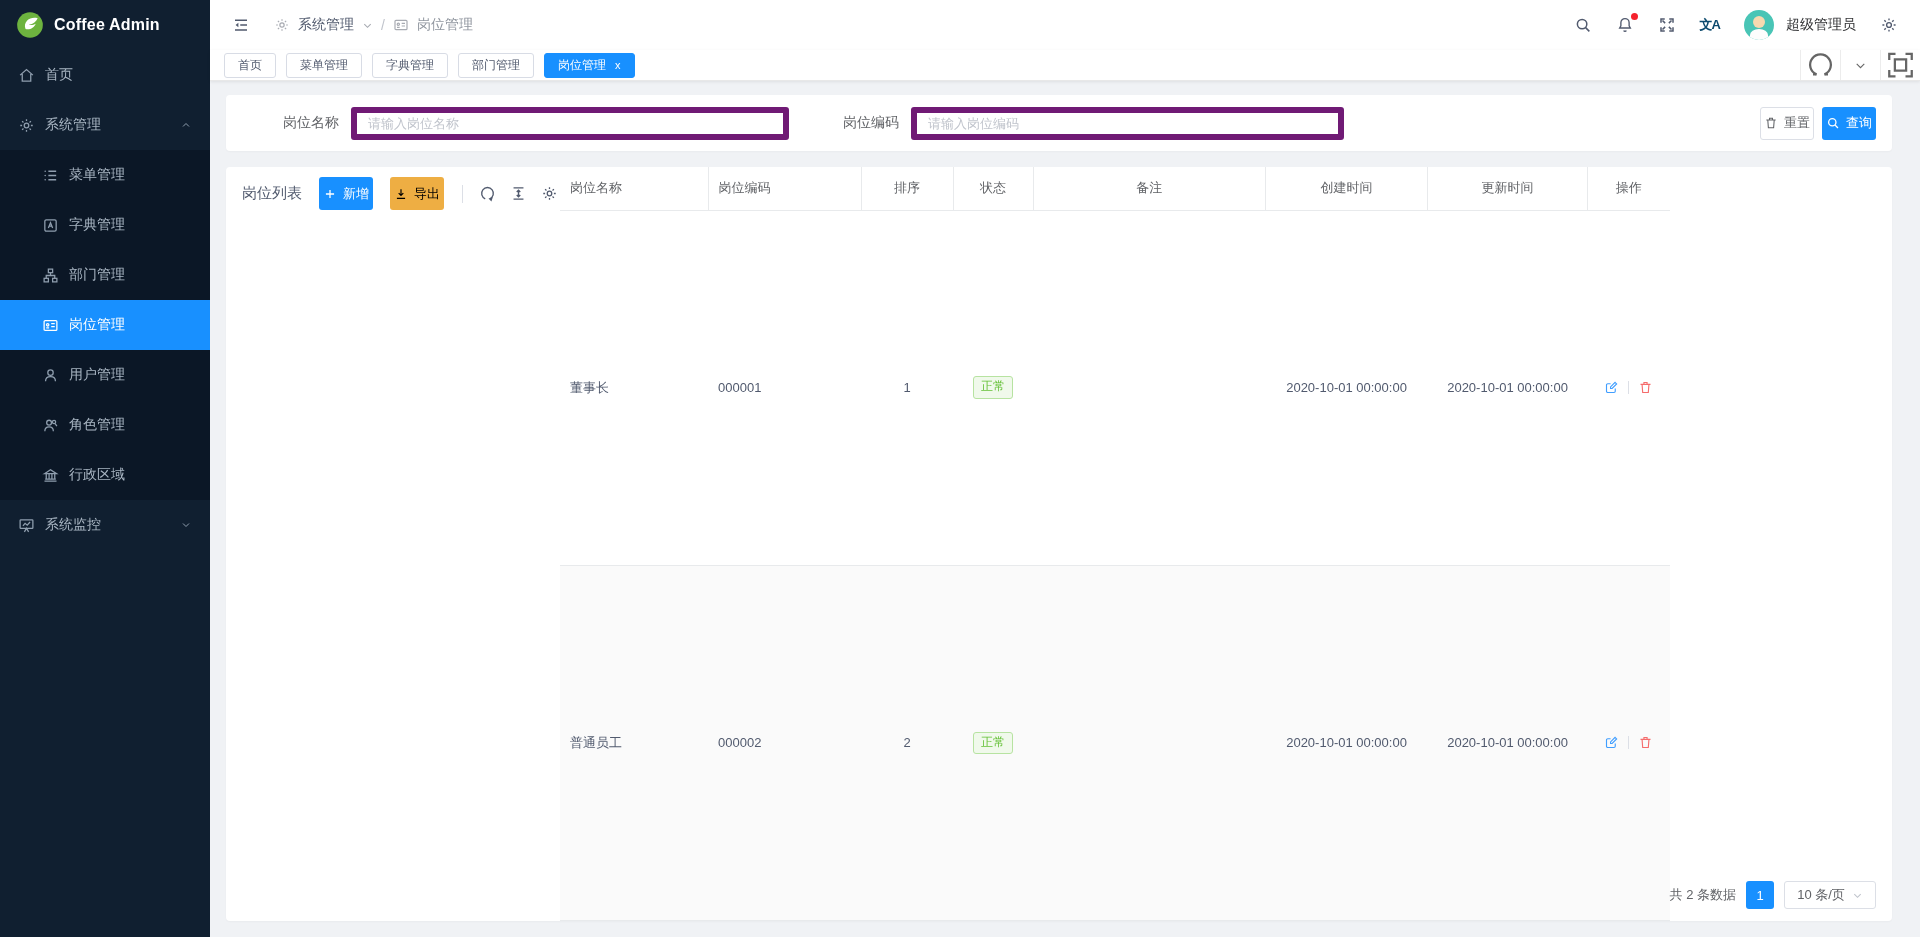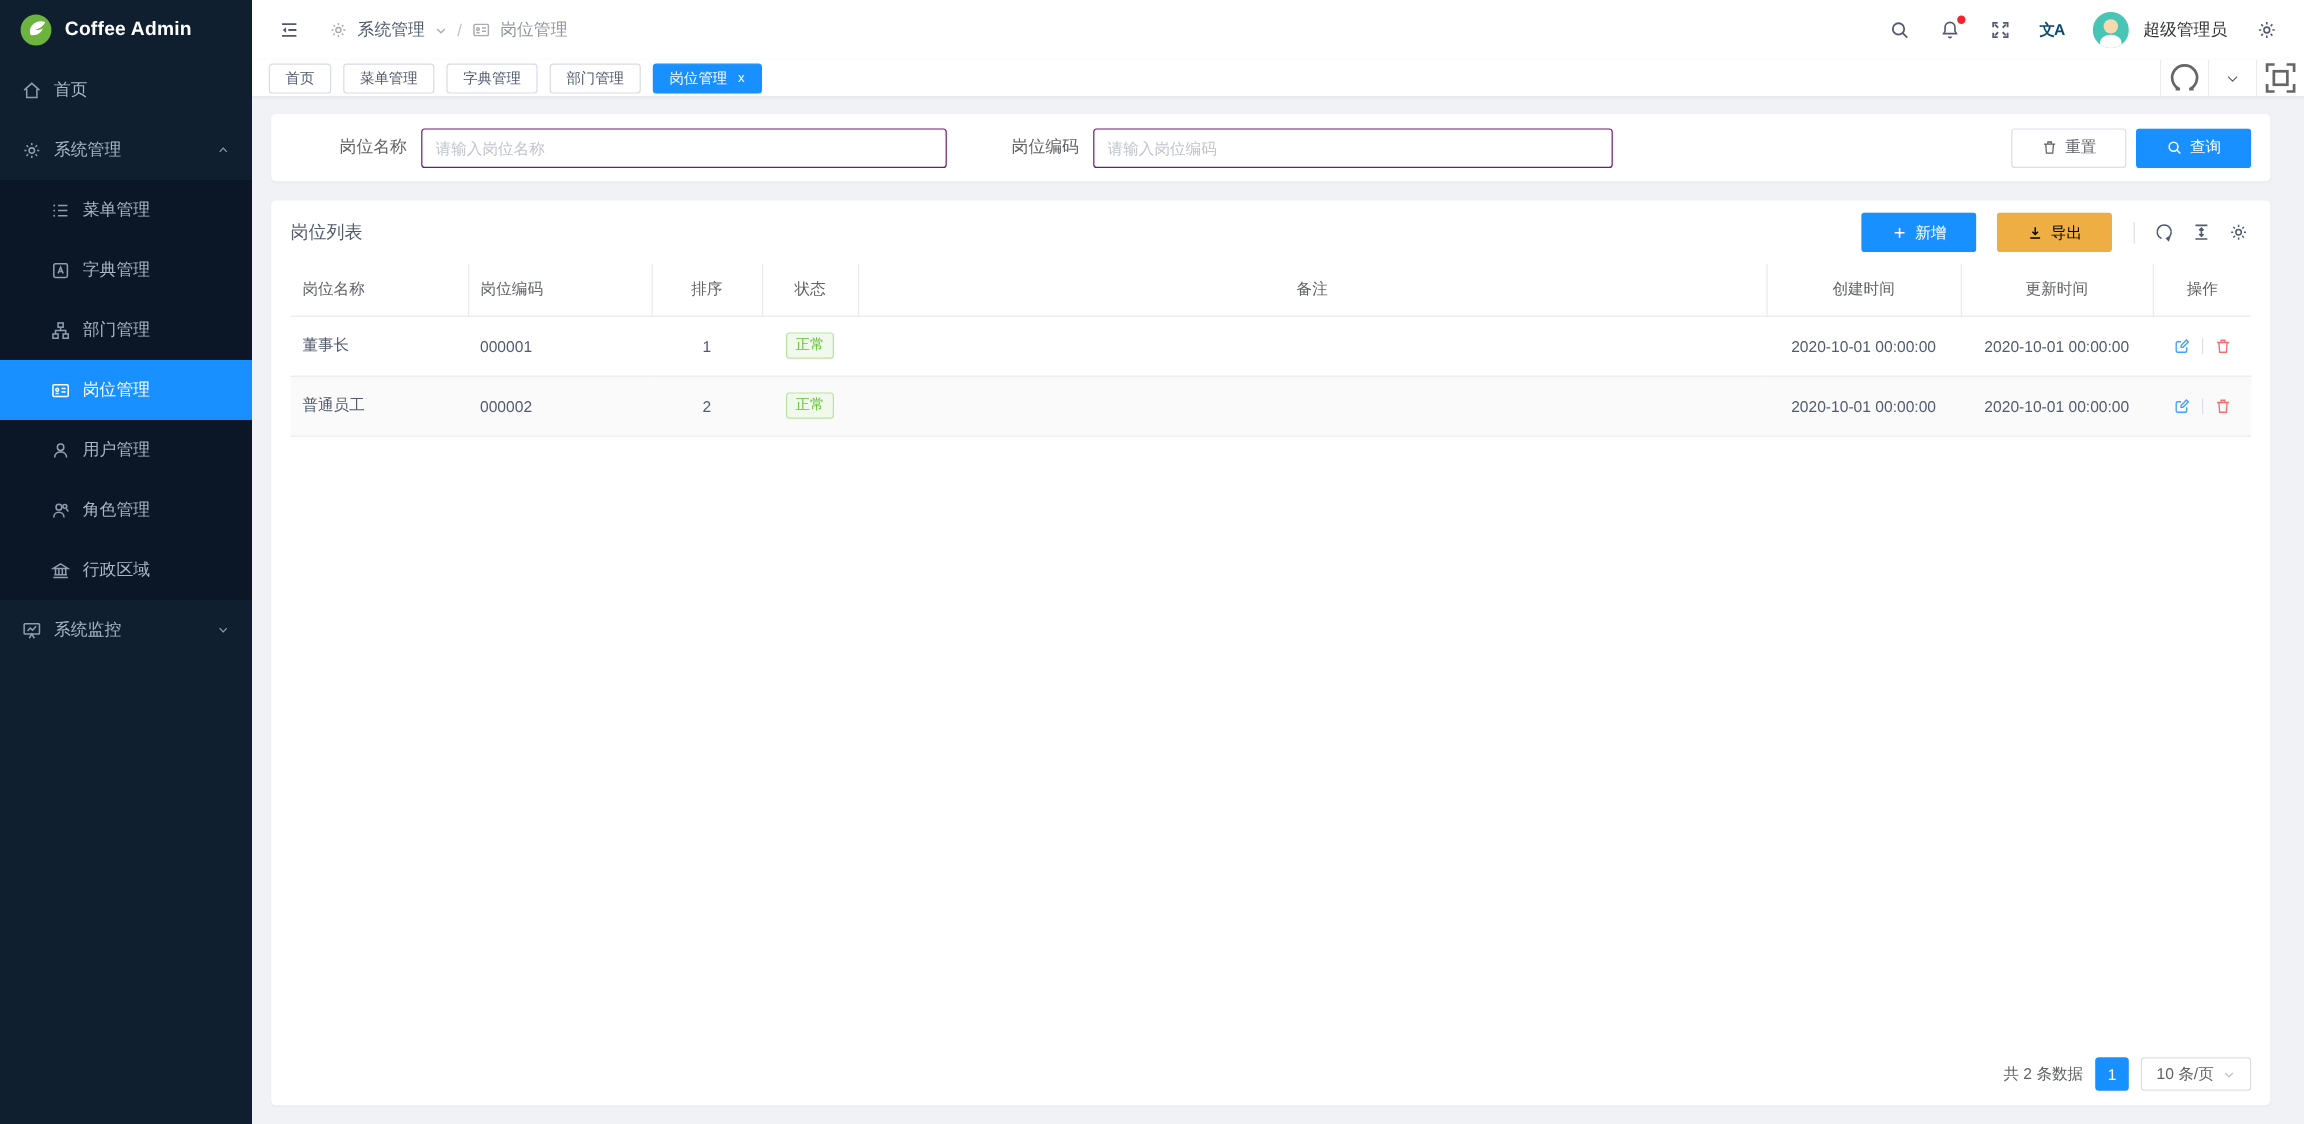--- a/index.html
+++ b/index.html
@@ -47,31 +47,31 @@
   .tool-box { width:40px; display:flex; align-items:center; justify-content:center; border-left:1px solid #ececec; color:#666; cursor:pointer; }
 
   
   .content { flex:1; background:#f0f2f5; padding:14px 28px 16px 16px; display:flex; flex-direction:column; min-height:0; }
   .card { background:#fff; border-radius:4px; box-shadow:0 1px 2px rgba(0,0,0,.03); }
 
   
   .search-card { height:56px; display:flex; align-items:center; padding:0 16px; margin-bottom:16px; flex-shrink:0; }
   .form-group { display:flex; align-items:center; }
   .form-label { width:106px; text-align:right; font-size:14px; color:#606266; margin-right:3px; padding-right:9px; }
-  .form-input { width:438px; height:33px; border:1px solid #701a75; border-radius:3px; padding:0 11px; font-size:13px; color:#333; outline:none; font-family:inherit; }
+  .form-input { width:438px; height:33px; border:6px solid #701a75; border-radius:3px; padding:0 11px; font-size:13px; color:#333; outline:none; font-family:inherit; }
   .form-input::placeholder { color:#c0c4cc; }
   .form-actions { margin-left:auto; display:flex; gap:8px; }
-  .btn { height:33px; border-radius:3px; font-size:13px; display:inline-flex; align-items:center; gap:6px; padding:0 24px; cursor:pointer; border:1px solid transparent; font-family:inherit; }
+  .btn { height:33px; border-radius:3px; font-size:13px; display:inline-flex; align-items:center; gap:6px; padding:0 3px; cursor:pointer; border:1px solid transparent; font-family:inherit; }
   .btn .bico { width:14px; height:14px; display:inline-flex; }
   .btn-plain { background:#fff; border-color:#dcdfe6; color:#606266; }
   .btn-primary { background:#1890ff; color:#fff; }
   .btn-warning { background:#eeae43; color:#000000; }
 
   
-  .table-card { flex:1; display:flex; flex-direction:column; padding:0 16px; min-height:0; }
+  .table-card { flex:1; display:flex; flex-direction:row; padding:0 16px; min-height:0; }
   .card-toolbar { height:53px; display:flex; align-items:center; flex-shrink:0; }
   .card-title { font-size:15px; color:#515a6e; }
   .toolbar-right { margin-left:auto; display:flex; align-items:center; }
   .toolbar-right .btn { margin-left:17px; }
   .v-divider { width:1px; height:18px; background:#dcdfe6; margin:0 16px 0 18px; }
   .t-ico { width:17px; height:17px; display:inline-flex; color:#515a6e; margin-right:14px; cursor:pointer; }
   .t-ico:last-child { margin-right:2px; }
 
   table { width:100%; border-collapse:collapse; table-layout:fixed; }
   th { height:43px; font-size:13px; font-weight:400; color:#606266; border-bottom:1px solid #e8eaec; border-right:1px solid #e8eaec; text-align:center; }

